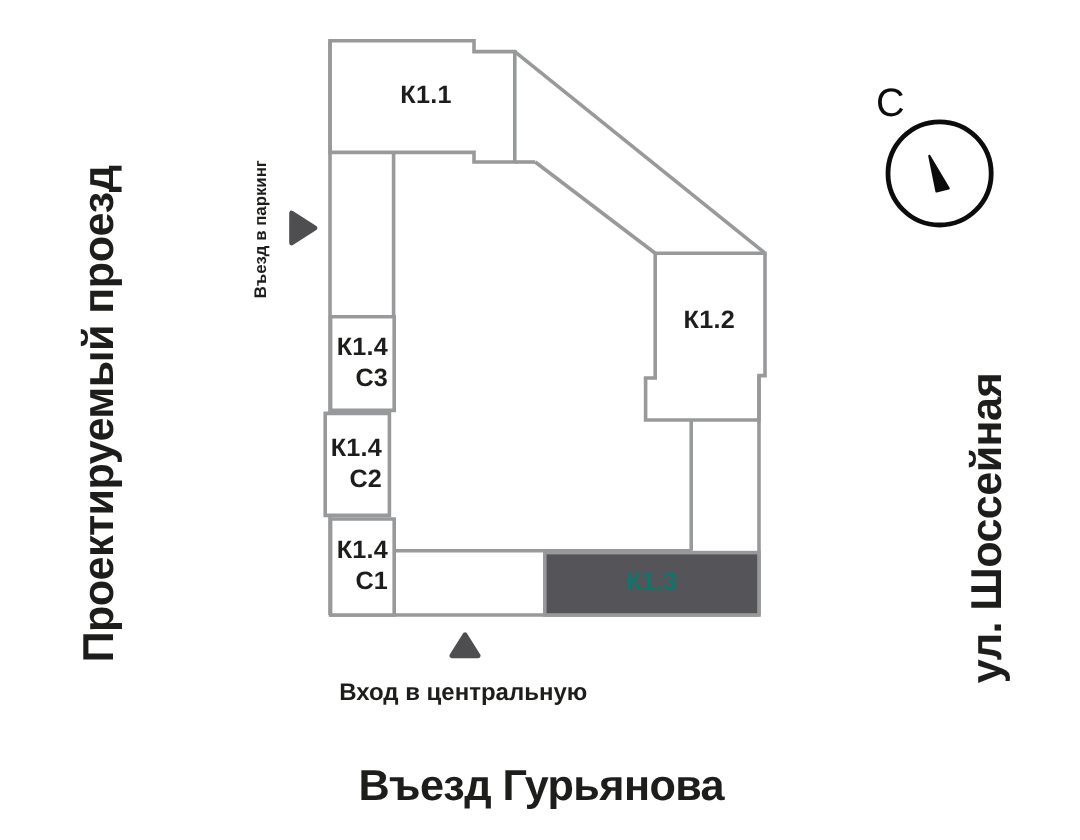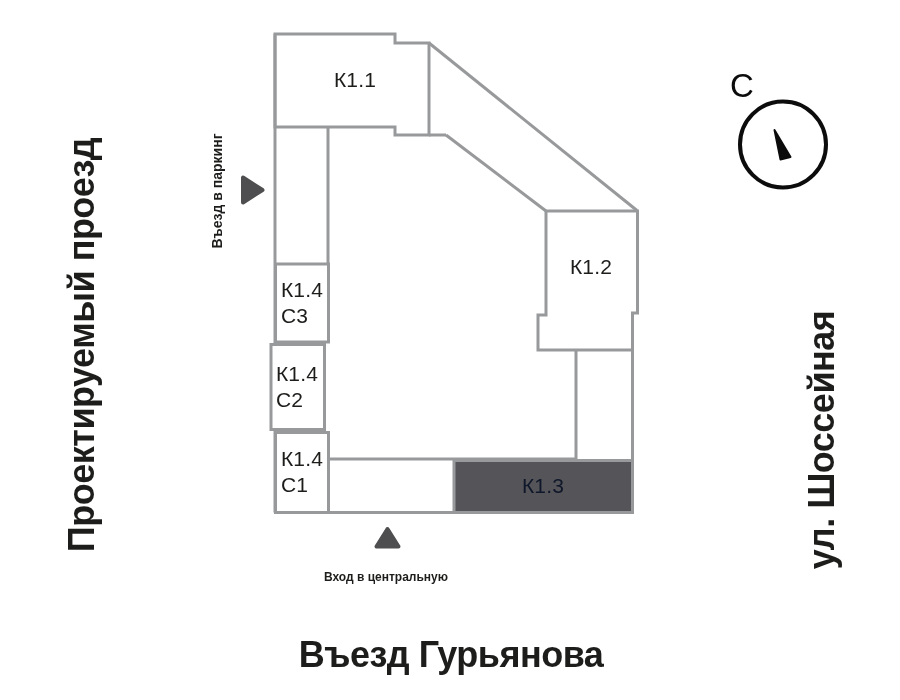--- a/index.html
+++ b/index.html
@@ -13,24 +13,24 @@
   .blk{fill:#ffffff;stroke:var(--outline,#98999b);stroke-width:3;}
   .blk-dark{fill:var(--highlight-fill,#555458);stroke:var(--outline,#98999b);stroke-width:3;}
   .arrow{fill:var(--arrow,#4e4e50);stroke:var(--arrow,#4e4e50);stroke-width:4;stroke-linejoin:round;}
   .compass-stroke{fill:none;stroke:var(--compass,#0c0c0c);stroke-width:4;}
   .compass-fill{fill:var(--compass,#0c0c0c);stroke:var(--compass,#0c0c0c);stroke-width:2;stroke-linejoin:round;}
 
   .abs{position:absolute;white-space:nowrap;}
   .center{transform:translate(-50%,-50%);}
   .vert{transform:translate(-50%,-50%) rotate(-90deg);}
   .street{font-size:36px;font-weight:700;letter-spacing:-0.5px;color:var(--text-dark,#1d1d1b);}
-  .blk-label{font-size:21px;font-weight:400;letter-spacing:0.2px;color:var(--text-dark,#1d1d1b);text-align:left;line-height:26px;}
-  .blk-label.inverse{color:#0f172a;}
+  .blk-label{font-size:21px;font-weight:700;letter-spacing:0.2px;color:var(--text-dark,#1d1d1b);text-align:right;line-height:26px;}
+  .blk-label.inverse{color:#0f766e;}
   .small-label{font-size:14px;font-weight:700;color:var(--text-dark,#1d1d1b);}
-  .entrance{font-size:12px;font-weight:700;text-align:center;line-height:20px;white-space:nowrap;}
+  .entrance{font-size:20px;font-weight:700;text-align:center;line-height:20px;white-space:nowrap;}
   .compass-letter{font-size:33px;font-weight:400;color:var(--compass,#0c0c0c);}
 </style>
 </head>
 <body>
 
 <div id="stage">
 
   <svg id="plan-svg" width="900" height="700" viewBox="0 0 900 700">
 
     <path class="blk" d="M275,34 H395 V43 H429 V135 H395 V127 H275 Z"></path>

